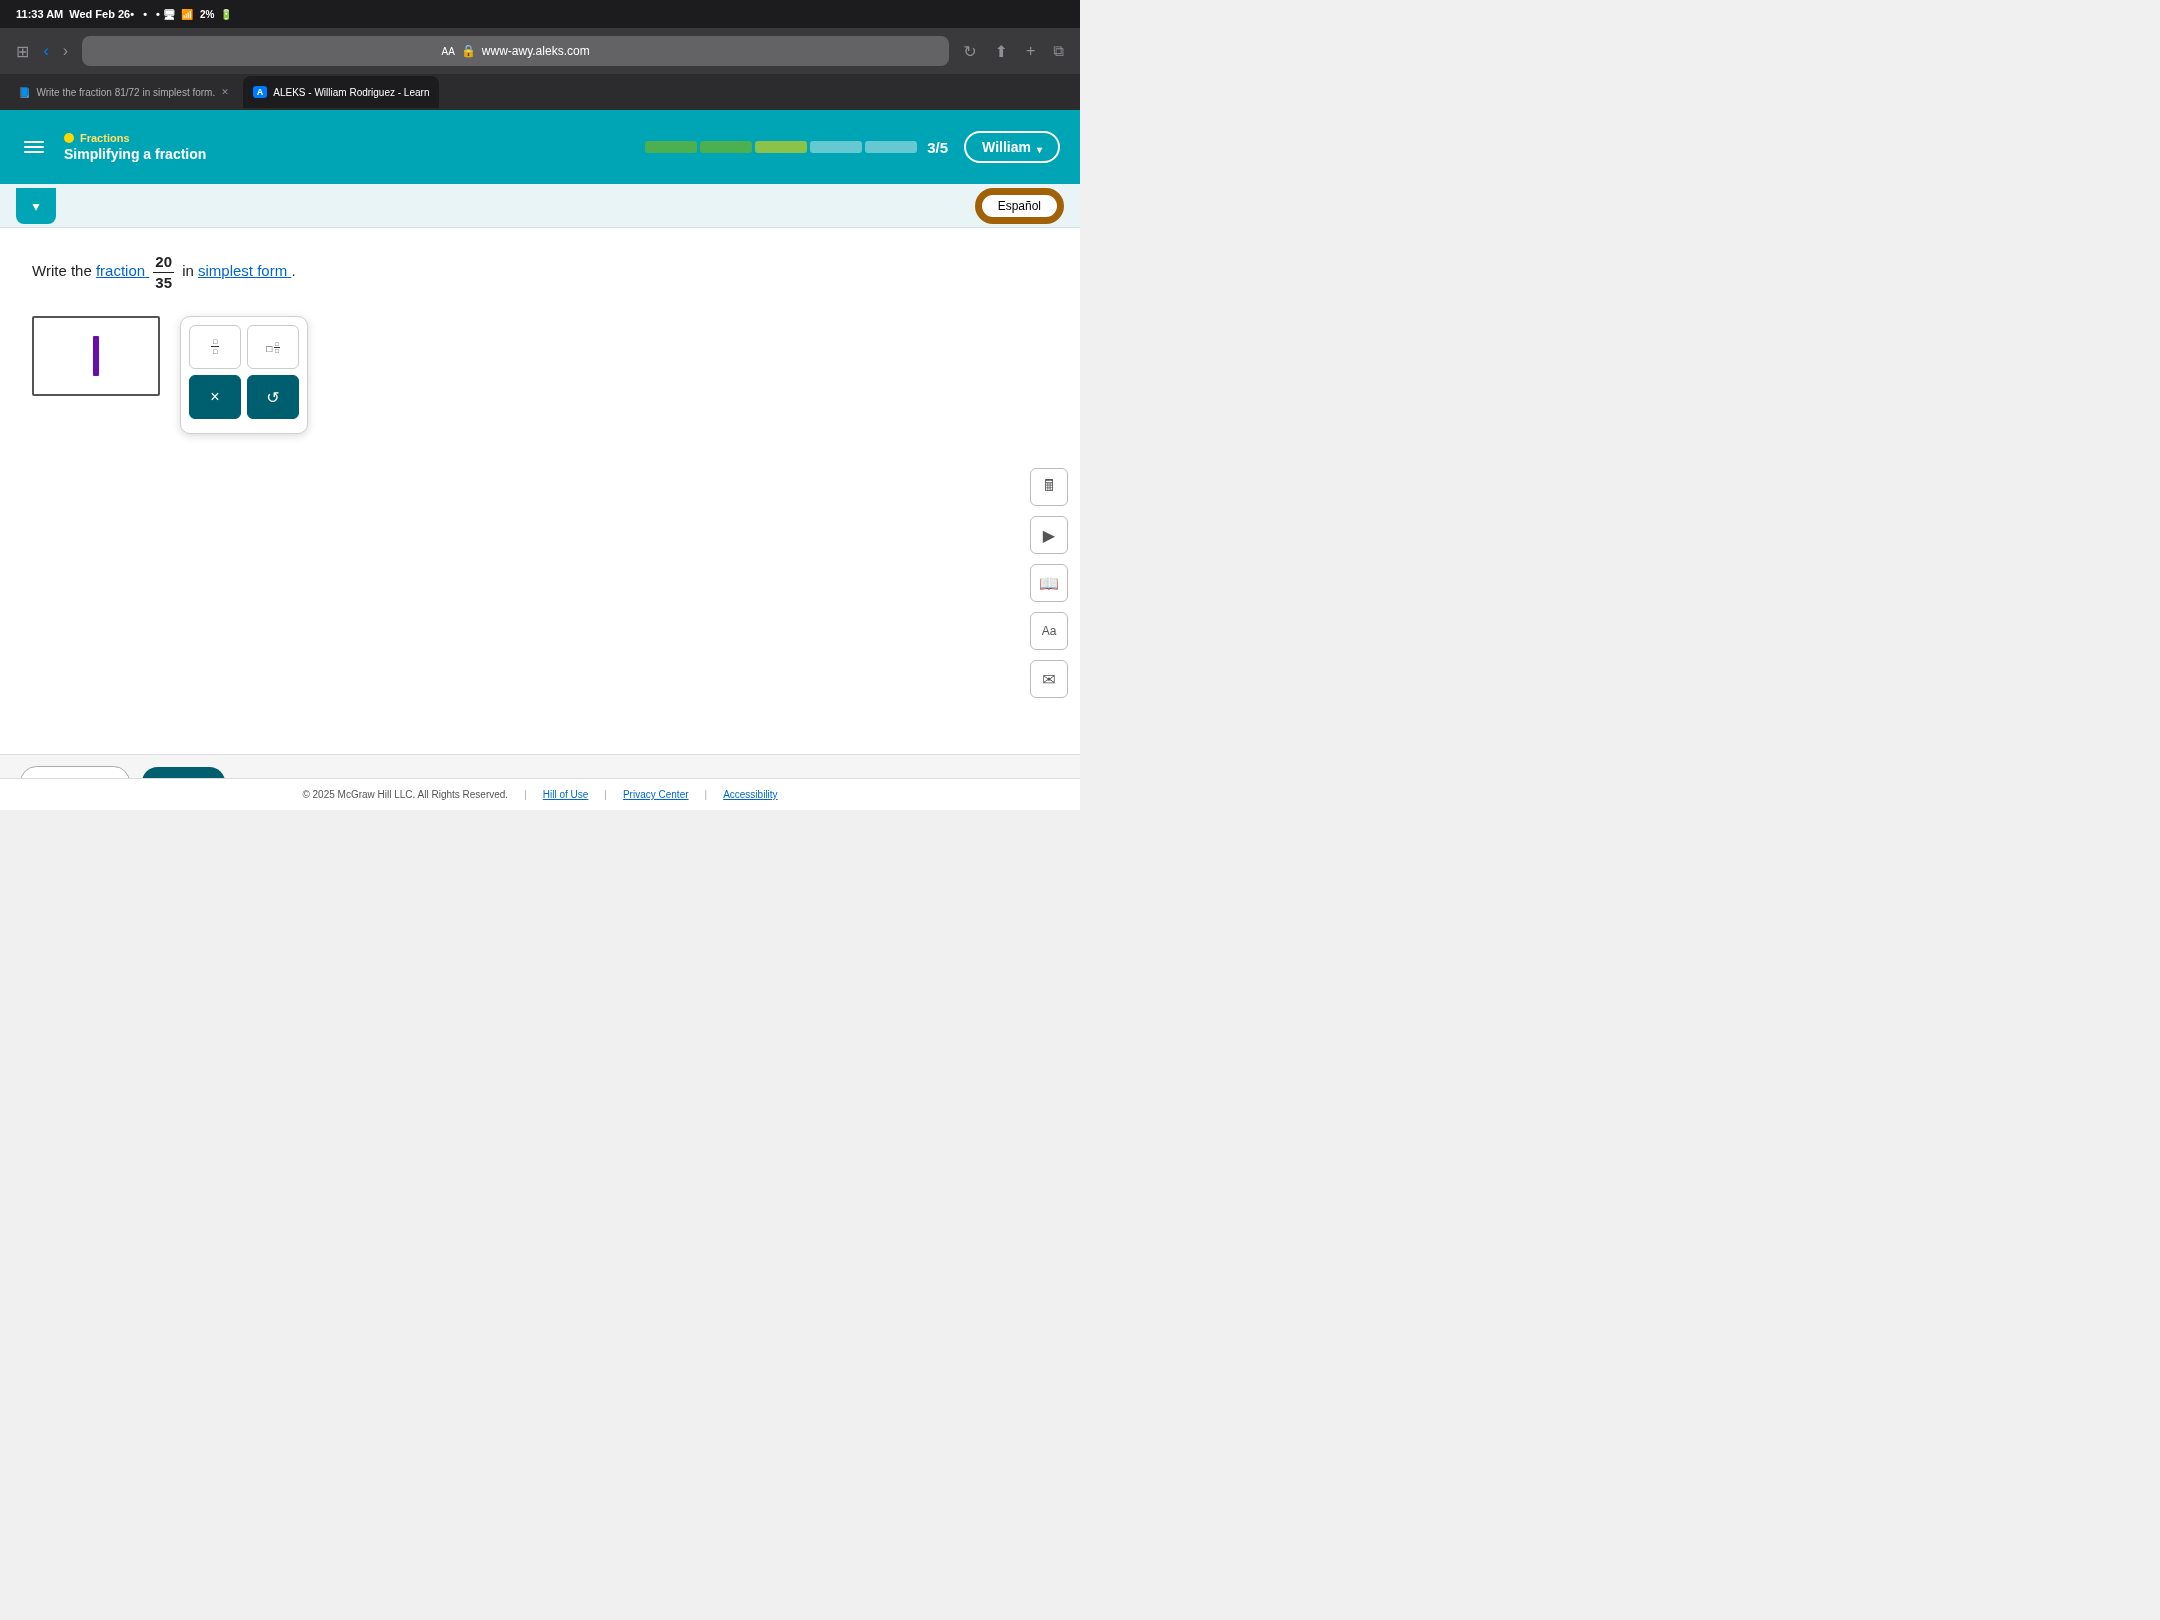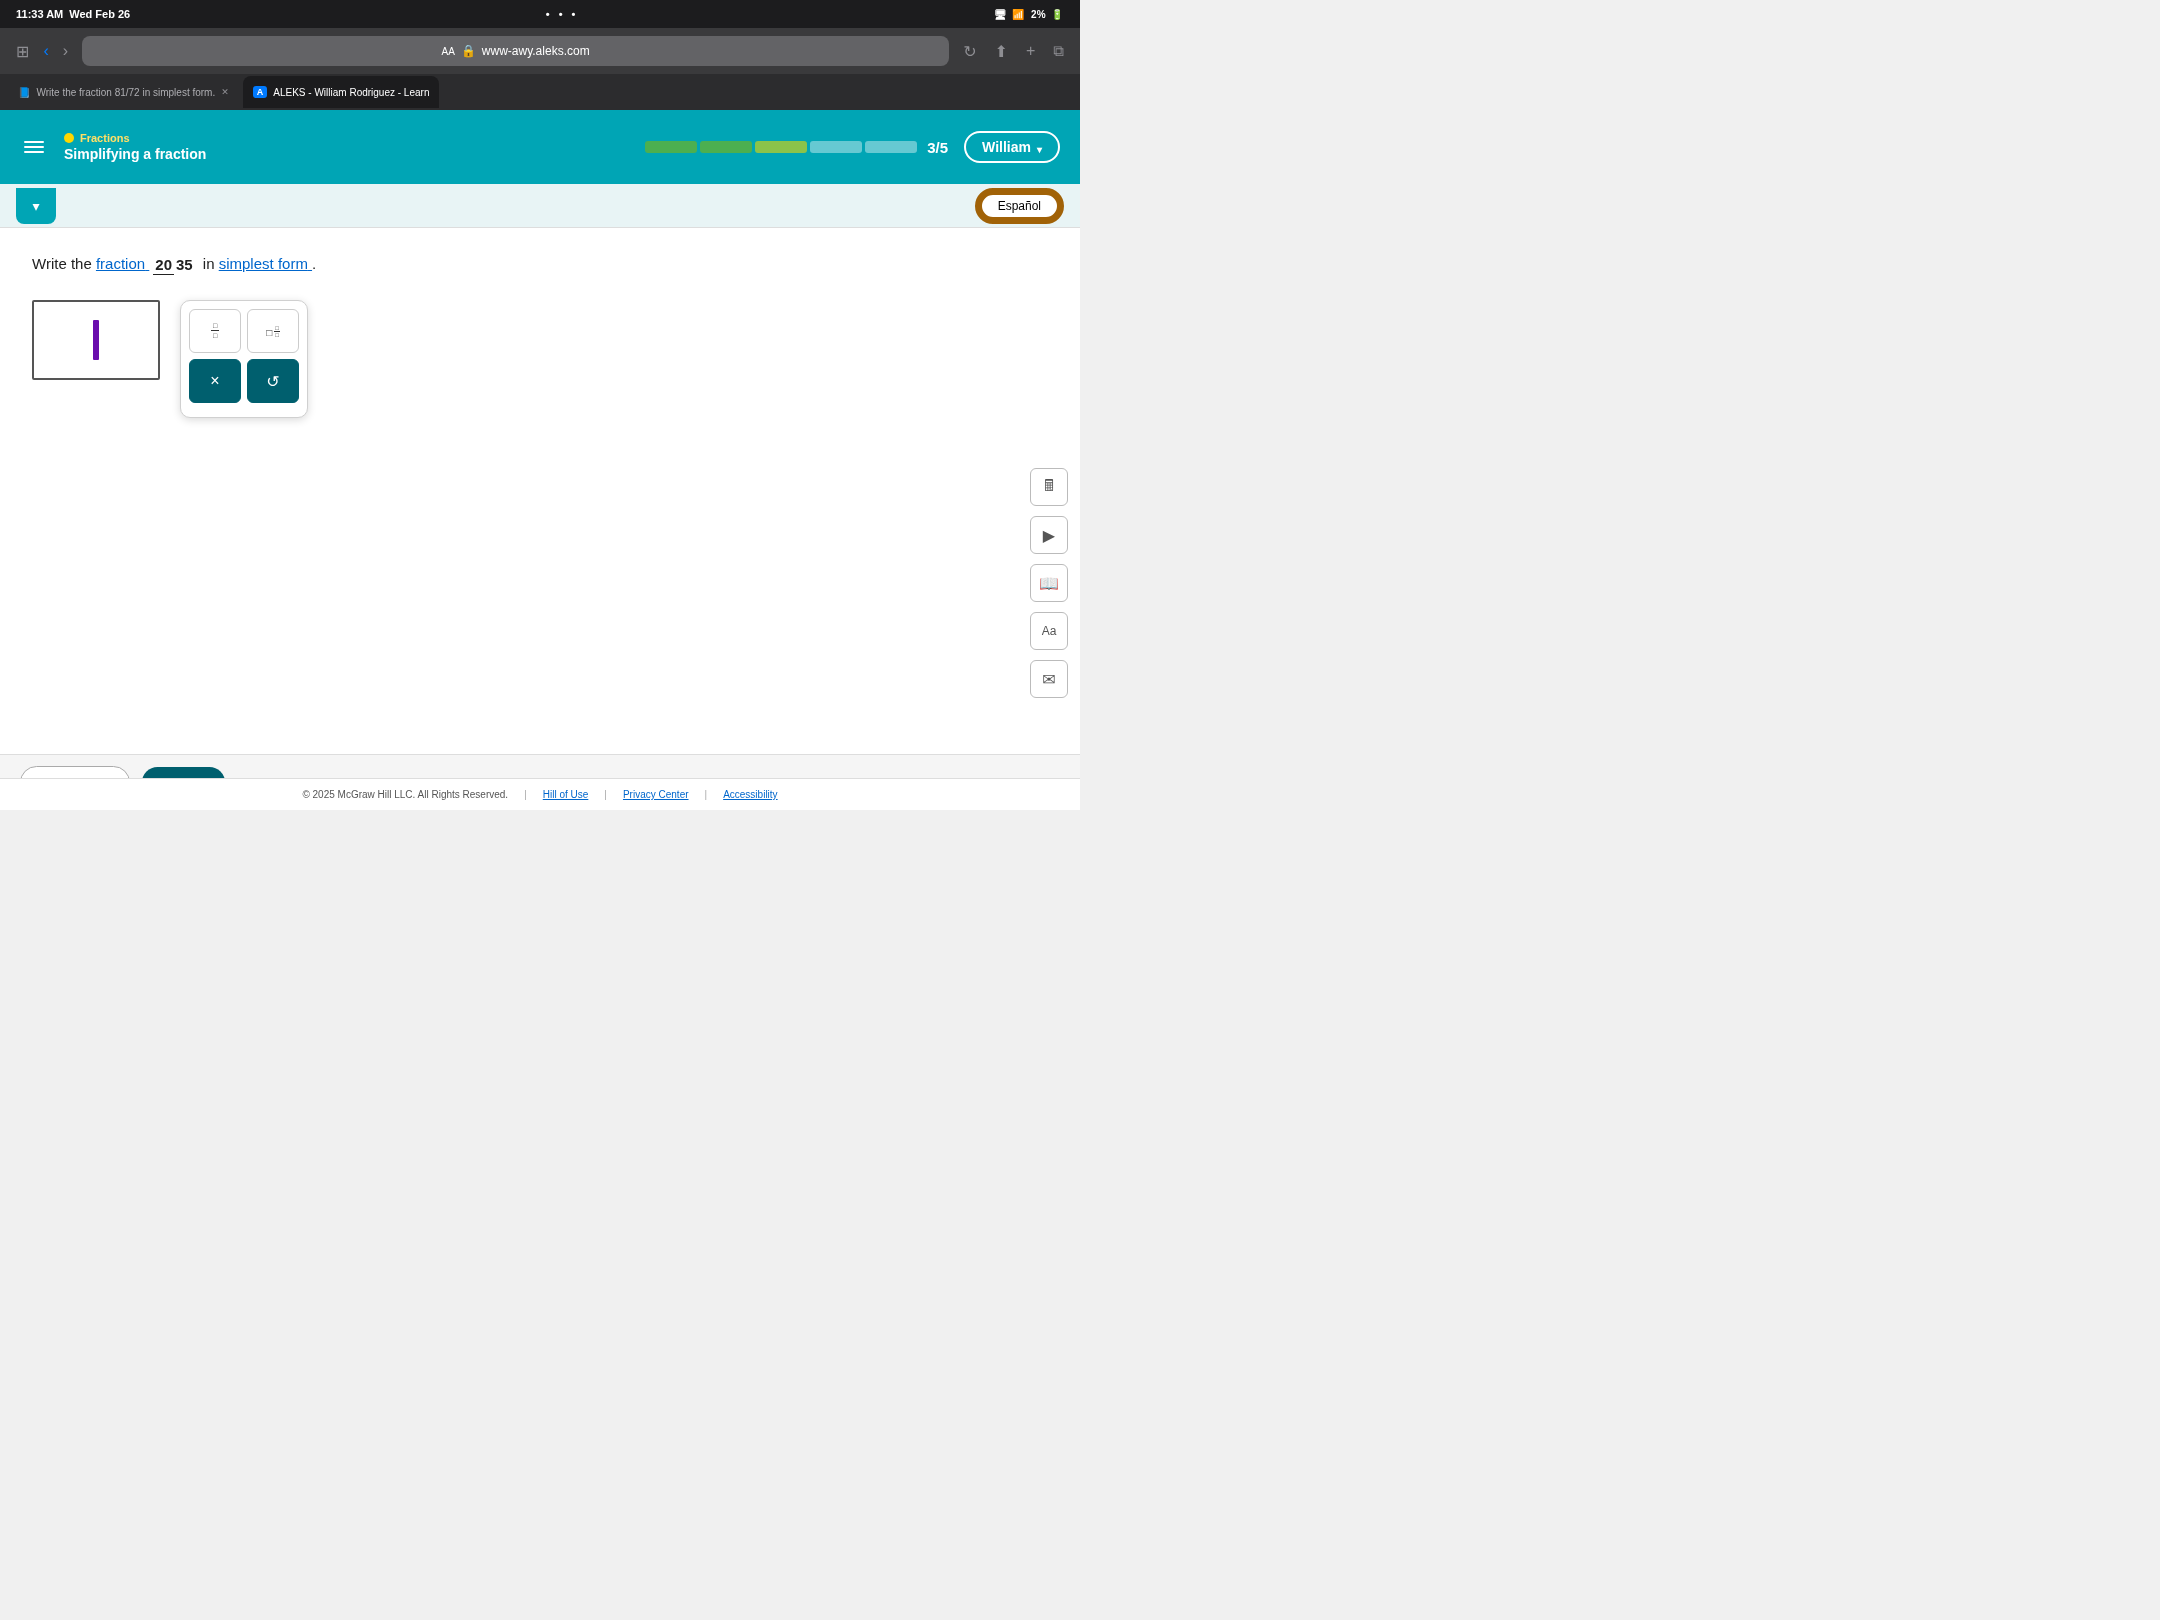--- a/index.html
+++ b/index.html
@@ -11,21 +11,20 @@
       overflow: hidden;
       position: relative;
     }
 
     
     .status-bar {
       background: #1c1c1e;
       height: 28px;
       display: flex;
       align-items: center;
-      justify-content: space-between;
       padding: 4px 16px;
       color: white;
       font-size: 11px;
       font-weight: 600;
     }
     .status-bar-left { display: flex; align-items: center; gap: 6px; }
     .status-bar-right { display: flex; align-items: center; gap: 6px; font-size: 10px; }
 
     
     .browser-chrome {
@@ -472,21 +471,21 @@
   </div>
 
   <div class="content-wrapper">
     <div class="main-content">
 
       <div class="question-text">
         <span>Write the</span>
         <a href="#">
           <span>fraction</span>
         </a>
-        <span style="display:inline-flex;flex-direction:row;align-items:center;margin:0 4px;vertical-align:middle;">
+        <span style="display:inline-flex;flex-direction:column;align-items:center;margin:0 4px;vertical-align:middle;">
           <span style="font-size:15px;font-weight:bold;border-bottom:1.5px solid #222;padding:0 2px;line-height:1.3;">20</span>
           <span style="font-size:15px;font-weight:bold;padding:0 2px;line-height:1.3;">35</span>
         </span>
         <span>in</span>
         <a href="#">
           <span>simplest form</span>
         </a><span>.</span>
       </div>
 
       <div class="answer-area">

